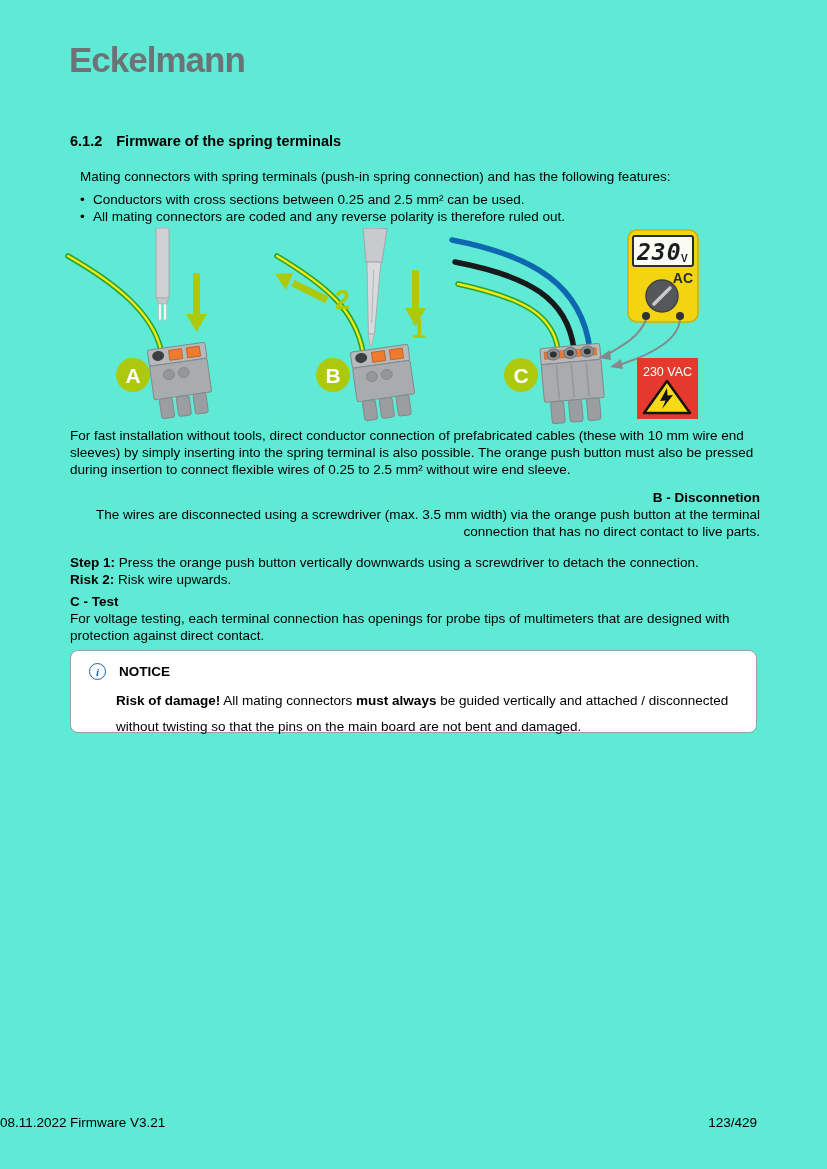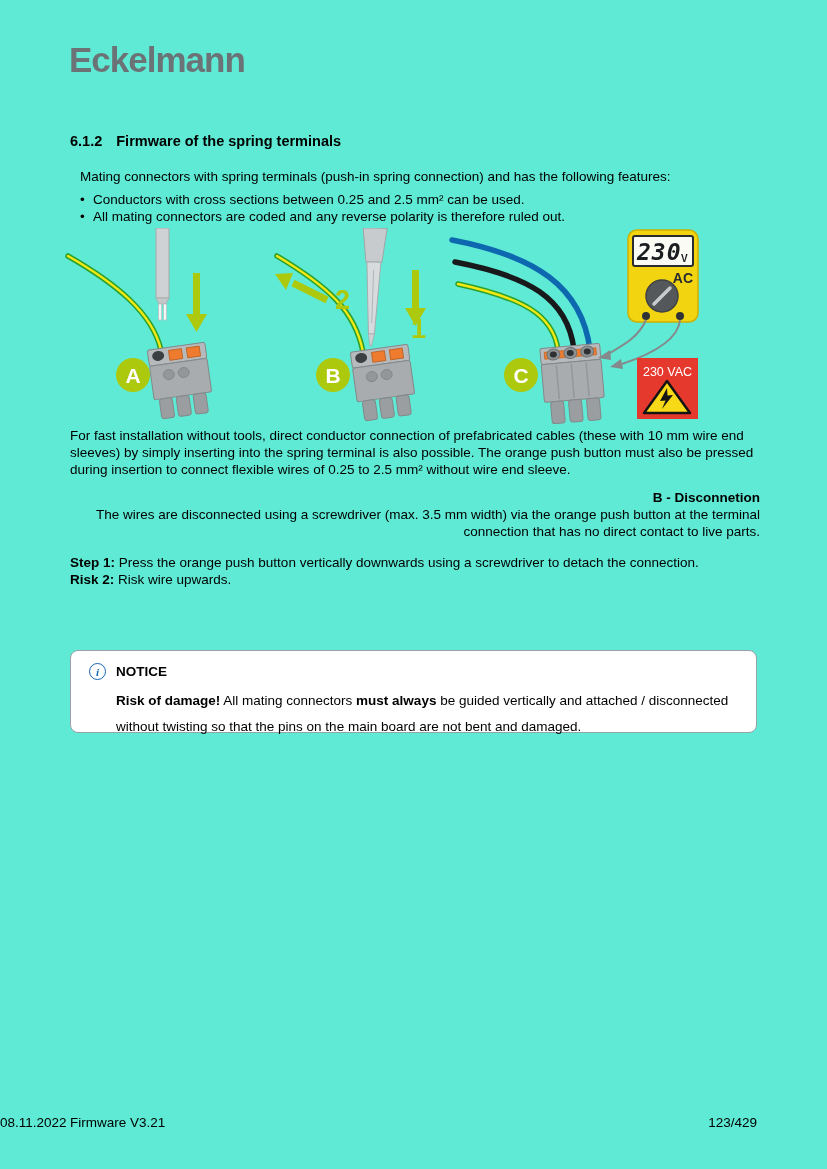--- a/index.html
+++ b/index.html
@@ -36,21 +36,21 @@
     border:1.4px solid #98a0a8; border-radius:8px; padding:12px 18px;
     background:#ffffff;
   }
   .notice-titlerow { display:flex; align-items:center; }
   .info-icon {
     width:17px; height:17px; border:1.6px solid #1565b5; border-radius:50%;
     color:#1565b5; font-size:11px; font-weight:bold; font-style:italic;
     display:flex; align-items:center; justify-content:center; flex:0 0 17px;
     font-family:"Liberation Serif",serif;
   }
-  .notice-title { margin-left:10px; font-size:13.5px; font-weight:bold; }
+  .notice-title { font-size:13.5px; font-weight:bold;padding-left:13px; }
   .notice-body { margin-left:27px; margin-top:8px; font-size:13.5px; line-height:26px; width:625px; }
   .footer { position:absolute; left:0; top:1115px; width:827px; font-size:13.5px; color:#000; }
   .footer .f-left { position:absolute; left:70px; top:0; }
   .footer .f-center { position:absolute; left:0; right:12px; top:0; }
   .footer .f-right { position:absolute; right:70px; top:0; }
 </style>
 </head>
 <body>
 
 <div class="page">
@@ -220,20 +220,24 @@
   <div class="txtblock" style="top:489px;text-align:right;">
     <div class="blk-head">B - Disconnetion</div>
     <div class="body-txt">The wires are disconnected using a screwdriver (max. 3.5 mm width) via the orange push button at the terminal connection that has no direct contact to live parts.</div>
   </div>
 
   <div class="txtblock body-txt" style="top:554px;">
     <div><span class="b">Step 1:</span><span> Press the orange push button vertically downwards using a screwdriver to detach the connection.</span></div>
     <div><span class="b">Risk 2:</span><span> Risk wire upwards.</span></div>
   </div>
 
+  <div class="txtblock" style="top:593px;">
+    <div class="blk-head">C - Test</div>
+    <div class="body-txt">For voltage testing, each terminal connection has openings for probe tips of multimeters that are designed with protection against direct contact.</div>
+  </div>
 
   <div class="notice">
     <div class="notice-titlerow">
       <span class="info-icon">i</span>
       <span class="notice-title">NOTICE</span>
     </div>
     <div class="notice-body">
       <span class="b">Risk of damage!</span><span> All mating connectors </span><span class="b">must always</span><span> be guided vertically and attached / disconnected without twisting so that the pins on the main board are not bent and damaged.</span>
     </div>
   </div>

